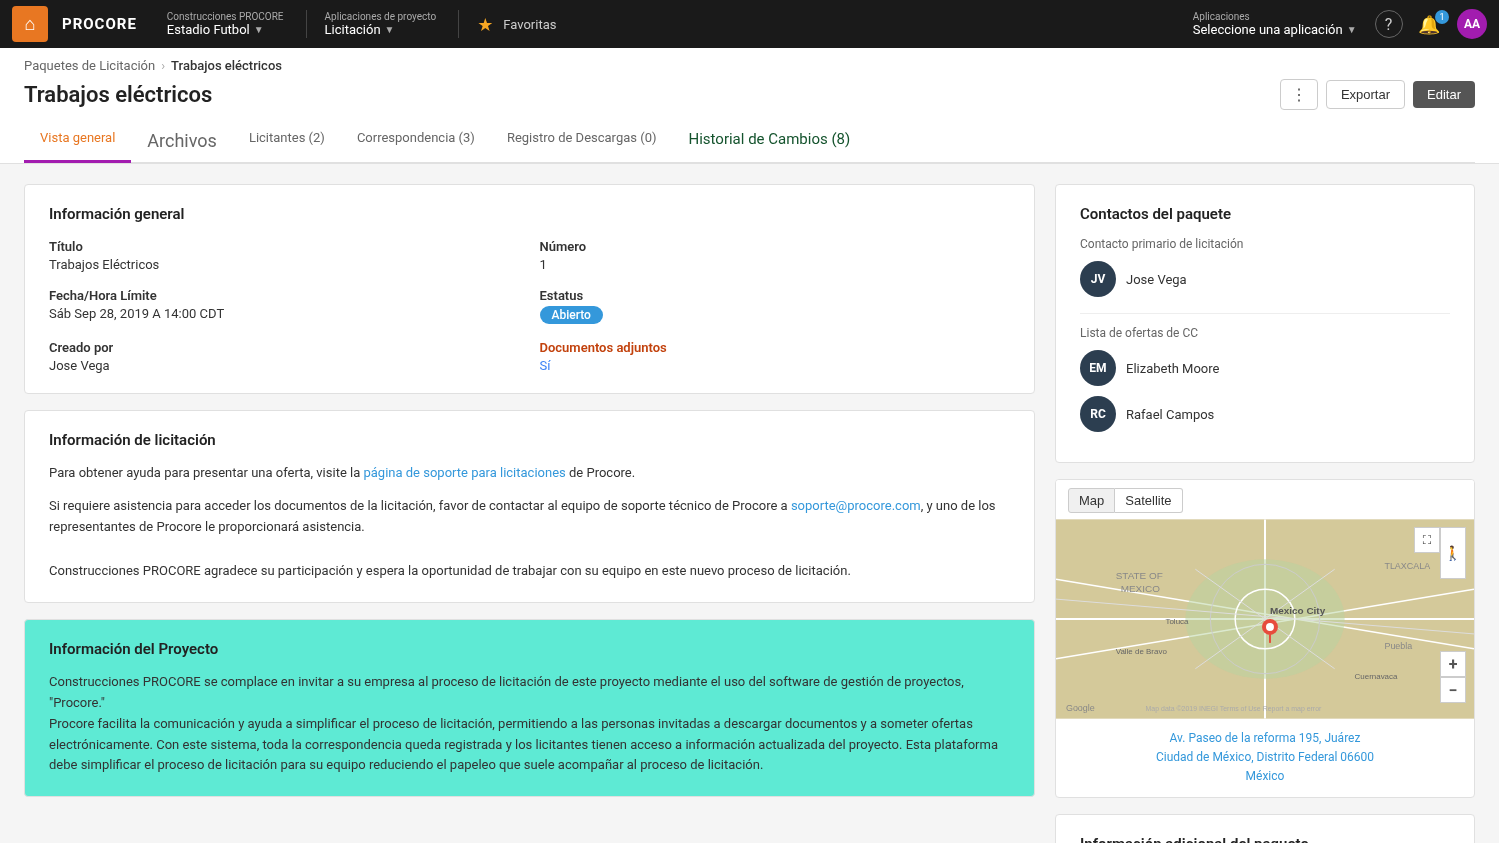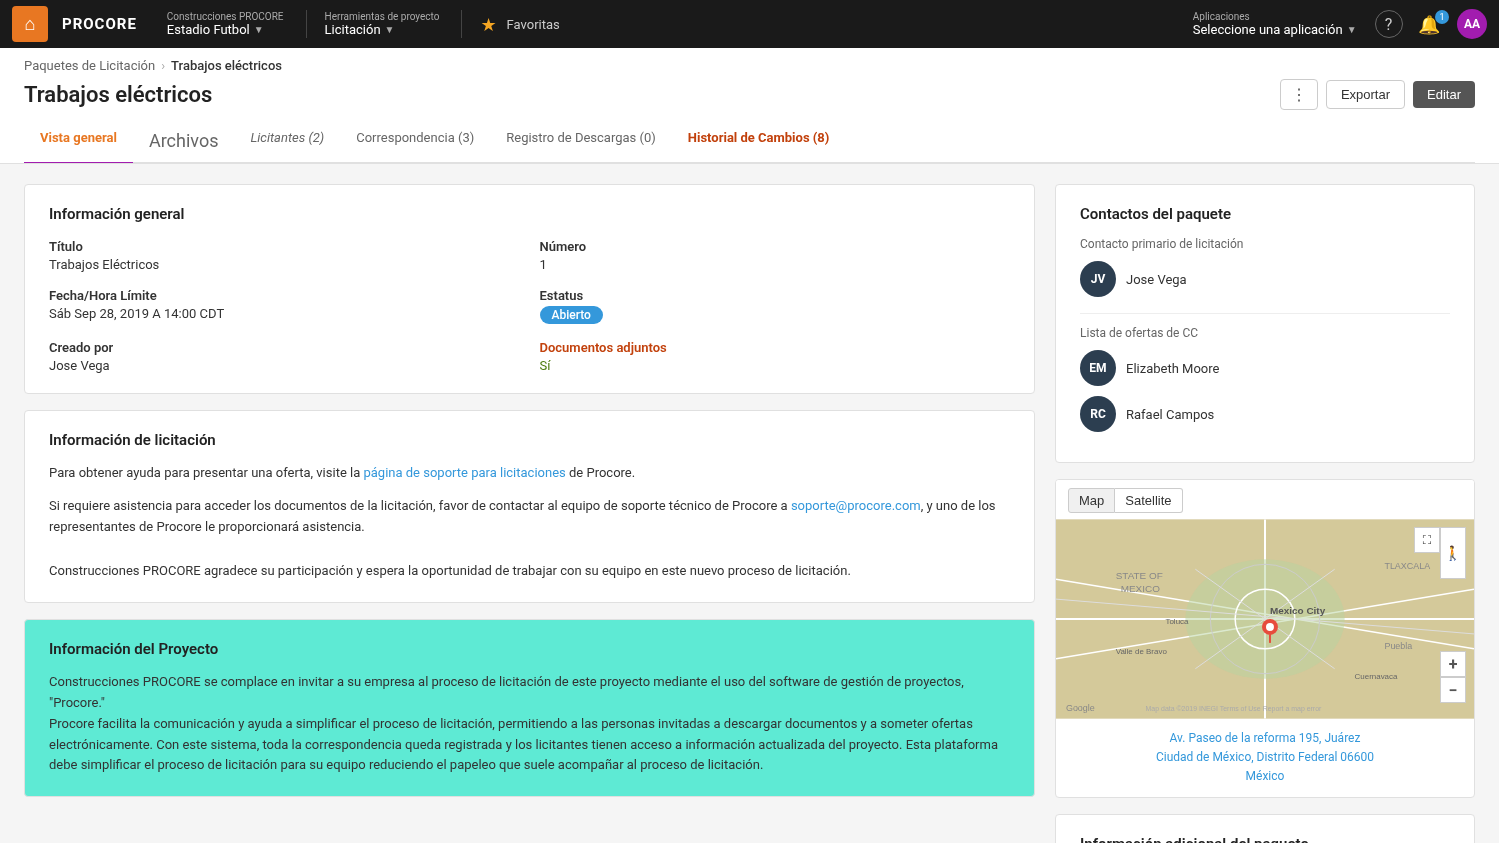--- a/index.html
+++ b/index.html
@@ -18,21 +18,21 @@
     <span style="color:#aaa; font-size:10px;">Construcciones PROCORE</span>
     <span style="color:white; font-size:13px; display:flex; align-items:center; gap:4px;">
       <span>Estadio Futbol</span>
       <span style="font-size:10px; color:#aaa;">▼</span>
     </span>
   </div>
 
   <div style="width:1px; height:28px; background:#444; margin:0 8px;"></div>
 
   <div style="display:flex; flex-direction:column; padding:4px 10px; cursor:pointer; border-radius:4px; margin-right:4px;">
-    <span style="color:#aaa; font-size:10px;">Herramientas de proyecto</span>
+    <span style="color:#aaa; font-size:10px;">Aplicaciones de proyecto</span>
     <span style="color:white; font-size:13px; display:flex; align-items:center; gap:4px;">
       <span>Licitación</span>
       <span style="font-size:10px; color:#aaa;">▼</span>
     </span>
   </div>
 
   <div style="width:1px; height:28px; background:#444; margin:0 8px;"></div>
 
   <span style="color:#f5a623; font-size:18px; cursor:pointer; margin:0 10px;">★</span>
   <span style="color:#ccc; font-size:13px;">Favoritas</span>
@@ -69,26 +69,26 @@
   </div>
   <div style="display:flex; align-items:center; justify-content:space-between; margin-bottom:10px;">
     <h1 style="font-size:22px; font-weight:600; color:#222;">Trabajos eléctricos</h1>
     <div style="display:flex; align-items:center; gap:8px;">
       <button style="border:1px solid #ccc; background:white; border-radius:4px; padding:5px 10px; cursor:pointer; font-size:16px; color:#555;">⋮</button>
       <button style="border:1px solid #ccc; background:white; border-radius:4px; padding:6px 14px; cursor:pointer; font-size:13px; color:#333;">Exportar</button>
       <button style="border:none; background:#555; color:white; border-radius:4px; padding:6px 14px; cursor:pointer; font-size:13px;">Editar</button>
     </div>
   </div>
   <div style="display:flex; gap:0; border-bottom:1px solid #e0e0e0;">
-    <div style="padding:10px 16px; cursor:pointer; font-size:13px; color:#e87722; border-bottom:1px solid #a21caf; margin-bottom:-1px; font-weight:700;">Vista general</div>
+    <div style="padding:10px 16px; cursor:pointer; font-size:13px; color:#e87722; border-bottom:3px solid #a21caf; margin-bottom:-1px; font-weight:400;">Vista general</div>
     <div style="padding:10px 16px; cursor:pointer; font-size:18px; color:#666; border-bottom:2px solid transparent; margin-bottom:-1px;">Archivos</div>
-    <div style="padding:10px 16px; cursor:pointer; font-size:13px; color:#666; border-bottom:2px solid transparent; margin-bottom:-1px;font-style:italic;">Licitantes (2)</div>
+    <div style="padding:10px 16px; cursor:pointer; font-size:13px; color:#666; border-bottom:2px solid transparent; margin-bottom:-1px;">Licitantes (2)</div>
     <div style="padding:10px 16px; cursor:pointer; font-size:13px; color:#666; border-bottom:2px solid transparent; margin-bottom:-1px;">Correspondencia (3)</div>
     <div style="padding:10px 16px; cursor:pointer; font-size:13px; color:#666; border-bottom:2px solid transparent; margin-bottom:-1px;">Registro de Descargas (0)</div>
-    <div style="padding:10px 16px; cursor:pointer; font-size:13px; color:#c2410c; border-bottom:2px solid transparent; margin-bottom:-1px;font-weight:bold;">Historial de Cambios (8)</div>
+    <div style="padding:10px 16px; cursor:pointer; font-size:15px; color:#14532d; border-bottom:2px solid transparent; margin-bottom:-1px;">Historial de Cambios (8)</div>
   </div>
 </div>
 
 <div style="display:flex; gap:20px; padding:20px 24px; background:#f5f5f5; min-height:calc(100vh - 130px);">
 
   <div style="flex:1; display:flex; flex-direction:column; gap:16px;">
 
     <div style="background:white; border:1px solid #e0e0e0; border-radius:4px; padding:20px 24px;">
       <h2 style="font-size:15px; font-weight:600; color:#222; margin-bottom:16px;">Información general</h2>
       <div style="display:grid; grid-template-columns:1fr 1fr; gap:16px 20px;">
@@ -109,21 +109,21 @@
           <div>
             <span style="display:inline-block; background:#3498db; color:white; border-radius:12px; padding:2px 12px; font-size:12px; font-weight:500;">Abierto</span>
           </div>
         </div>
         <div>
           <div style="font-size:13px; font-weight:600; color:#333; margin-bottom:3px;">Creado por</div>
           <div style="font-size:13px; color:#333;">Jose Vega</div>
         </div>
         <div>
           <div style="font-size:13px; font-weight:600; color:#c2410c; margin-bottom:3px;">Documentos adjuntos</div>
-          <div style="font-size:13px; color:#4d7c0f;">Sí</div>
+          <div style="font-size:13px; color:#3b82f6;">Sí</div>
         </div>
       </div>
     </div>
 
     <div style="background:white; border:1px solid #e0e0e0; border-radius:4px; padding:20px 24px;">
       <h2 style="font-size:15px; font-weight:600; color:#222; margin-bottom:14px;">Información de licitación</h2>
       <p style="font-size:13px; color:#333; line-height:1.6; margin-bottom:12px;">
         <span>Para obtener ayuda para presentar una oferta, visite la </span><a href="#" style="color:#3498db; text-decoration:none;">página de soporte para licitaciones</a><span> de Procore.</span>
       </p>
       <p style="font-size:13px; color:#333; line-height:1.6; margin-bottom:12px;">

